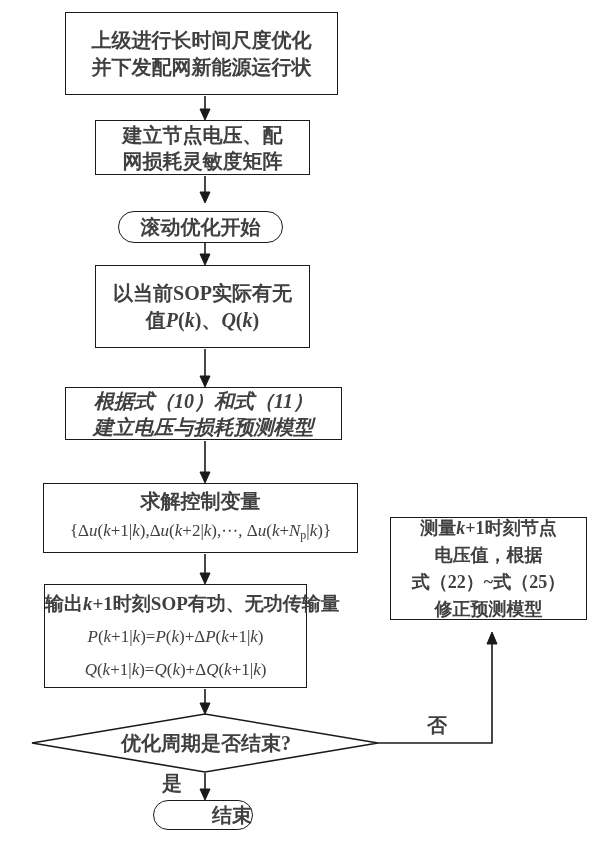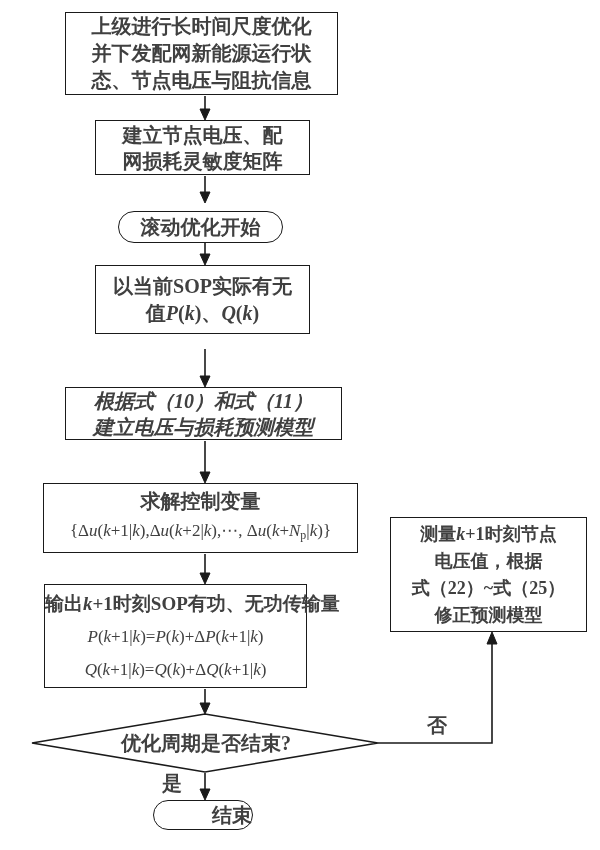--- a/index.html
+++ b/index.html
@@ -53,38 +53,37 @@
       <polygon points="200,789 210,789 205,800"></polygon>
       <polygon points="487,644 497,644 492,632"></polygon>
     </g>
     <polygon points="32,743 205,714 378,743 205,772" fill="#ffffff" stroke-width="1.6"></polygon>
   </svg>
 
   <div class="node rect" style="left:65px;top:12px;width:273px;height:83px;">
     <div class="node-text">
         <div class="tline"><span class="sg-c">上级进行长时间尺度优化</span></div>
         <div class="tline"><span class="sg-c">并下发配网新能源运行状</span></div>
-        <div class="tline"><span class="sg-c">态、节点电压与阻抗信息</span></div>
       </div>
   </div>
 
   <div class="node rect lh26" style="left:95px;top:120px;width:215px;height:55px;">
     <div class="node-text">
         <div class="tline"><span class="sg-c">建立节点电压、配</span></div>
         <div class="tline"><span class="sg-c">网损耗灵敏度矩阵</span></div>
       </div>
   </div>
 
   <div class="node stadium" style="left:118px;top:211px;width:165px;height:32px;">
     <div class="node-text">
         <div class="tline"><span class="sg-c">滚动优化开始</span></div>
       </div>
   </div>
 
-  <div class="node rect" style="left:95px;top:265px;width:215px;height:69px;">
+  <div class="node rect" style="left:95px;top:265px;width:215px;height:83px;">
     <div class="node-text">
         <div class="tline"><span class="sg-c">以当前</span><span class="sg-r">SOP</span><span class="sg-c">实际有无</span></div>
         <div class="tline"><span class="sg-c">值</span><span class="sg-v">P</span><span class="sg-r">(</span><span class="sg-v">k</span><span class="sg-r">)</span><span class="sg-c">、</span><span class="sg-v">Q</span><span class="sg-r">(</span><span class="sg-v">k</span><span class="sg-r">)</span></div>
       </div>
   </div>
 
   <div class="node rect lh26" style="left:65px;top:387px;width:277px;height:53px;font-style:italic;">
     <div class="node-text">
         <div class="tline"><span class="sg-c">根据式（10）和式（11）</span></div>
         <div class="tline"><span class="sg-c">建立电压与损耗预测模型</span></div>
@@ -111,21 +110,21 @@
         <div class="tline"><span class="sg-c">优化周期是否结束?</span></div>
       </div>
   </div>
 
   <div class="node stadium" style="left:153px;top:800px;width:100px;height:30px;text-align:right;">
     <div class="node-text">
         <div class="tline"><span class="sg-c">结束</span></div>
       </div>
   </div>
 
-  <div class="node rect fs18" style="left:390px;top:517px;width:197px;height:115px;font-family:Liberation Serif, serif;">
+  <div class="node rect fs18" style="left:390px;top:517px;width:197px;height:103px;font-family:Liberation Serif, serif;">
     <div class="node-text">
         <div class="tline"><span class="sg-c">测量</span><span class="sg-v">k</span><span class="sg-r">+1</span><span class="sg-c">时刻节点</span></div>
         <div class="tline"><span class="sg-c">电压值，根据</span></div>
         <div class="tline"><span class="sg-c">式（22）~式（25）</span></div>
         <div class="tline"><span class="sg-c">修正预测模型</span></div>
       </div>
   </div>
 
   <div class="branch-label" style="left:155px;top:770px;">是</div>
   <div class="branch-label" style="left:420px;top:712px;">否</div>

